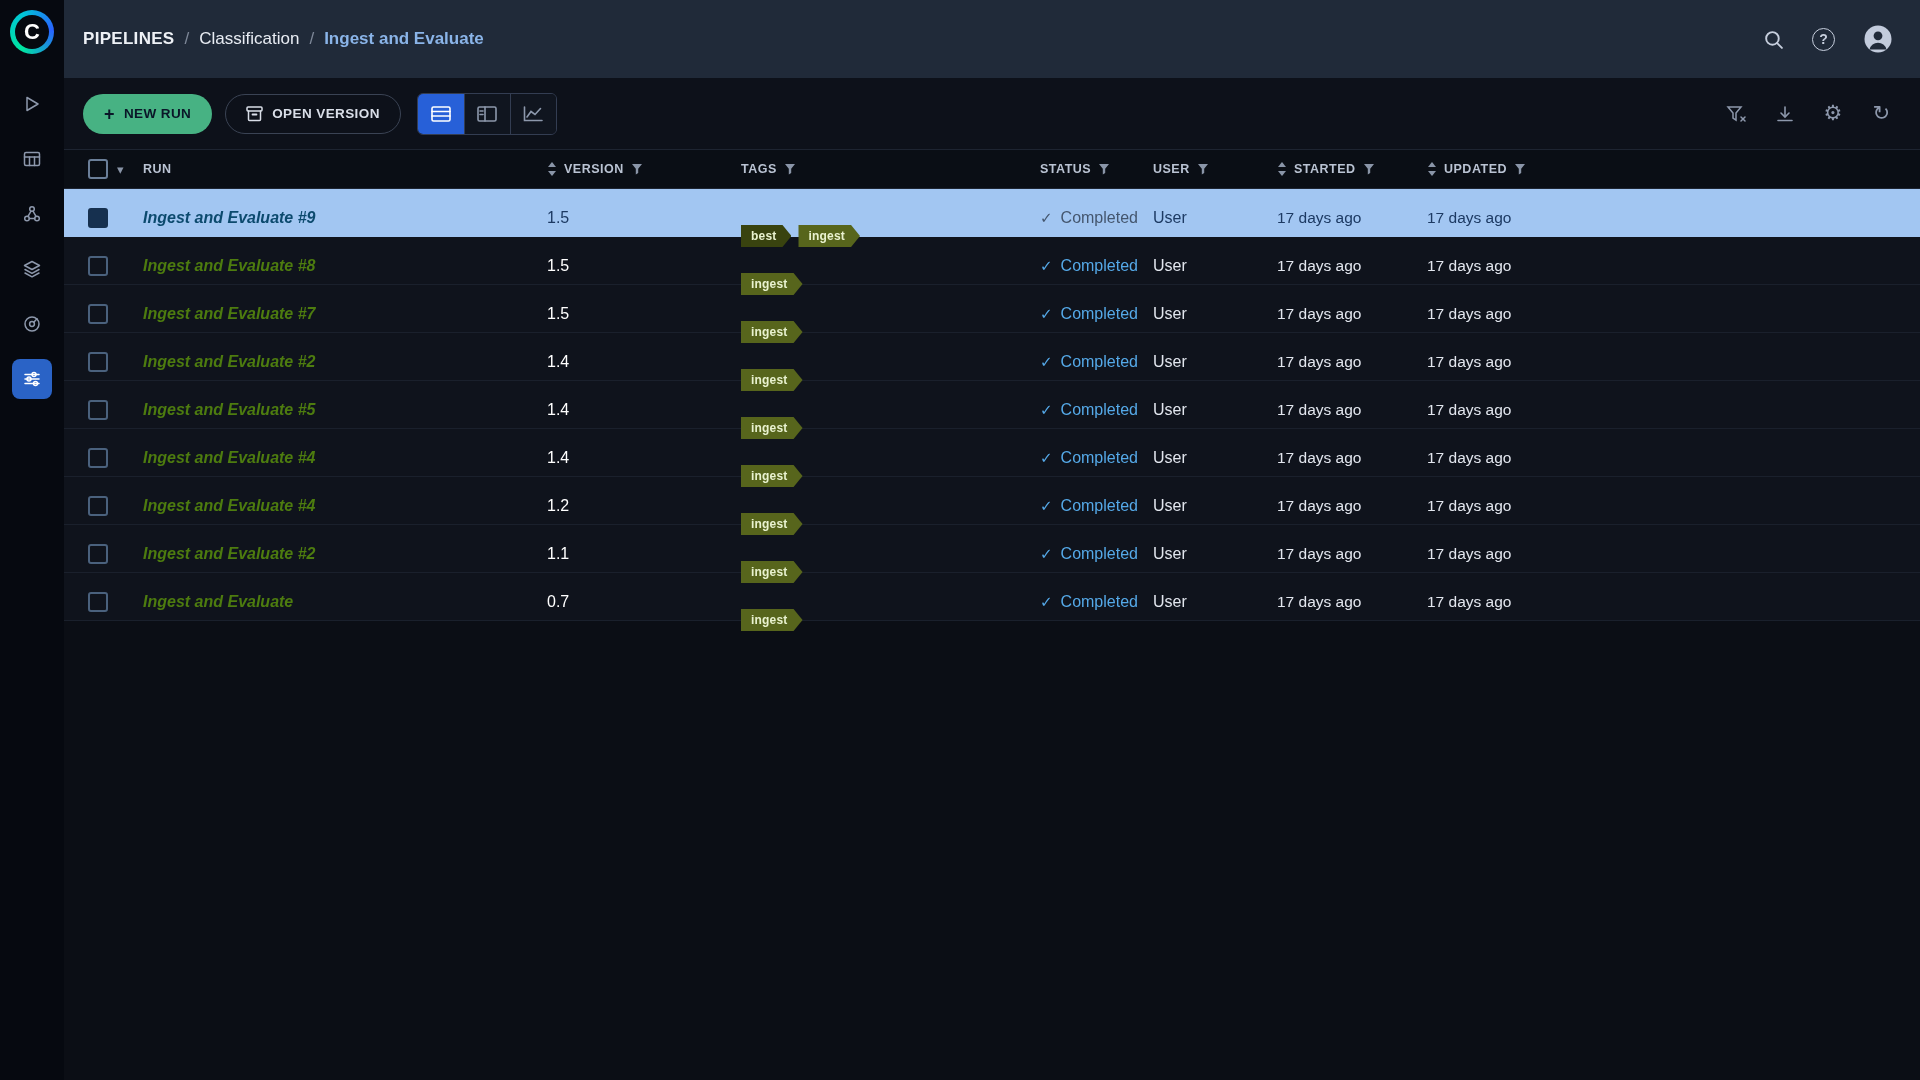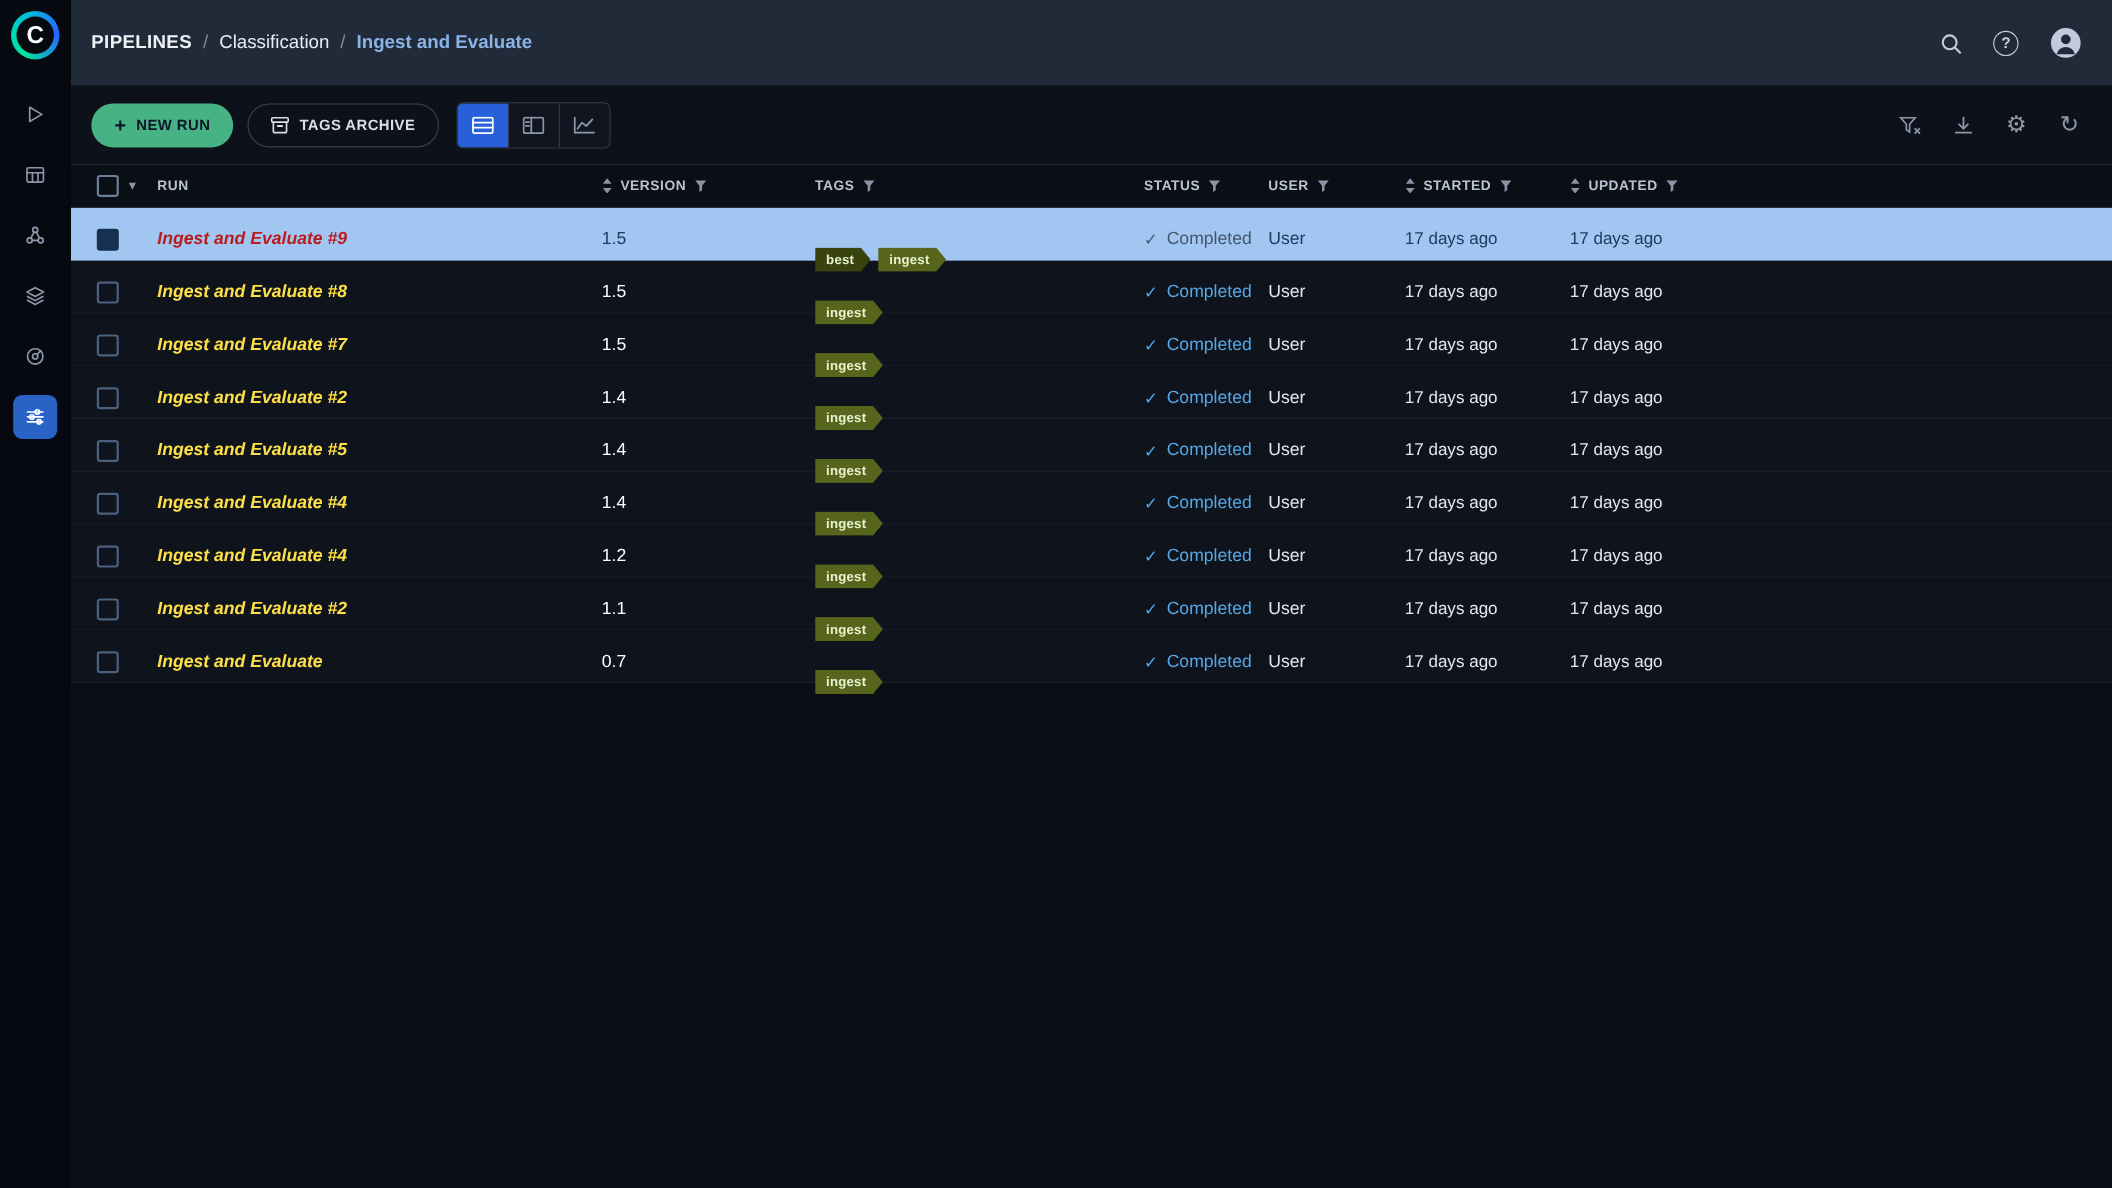--- a/index.html
+++ b/index.html
@@ -113,22 +113,22 @@
   .trow.selected { background: #a2c6f2; border-color: #a2c6f2; }
 
   .c-check { display: flex; padding-left: 24px; }
   .checkbox {
     width: 20px; height: 20px; border: 2px solid #4a617d; border-radius: 3px;
     background: transparent; display: inline-block; cursor: pointer;
   }
   .thead .checkbox { border-color: #6b7f99; }
   .checkbox.checked { background: #16304f; border-color: #16304f; }
 
-  .run-name { font-style: italic; font-weight: 700; color: #fde047; }
-  .trow.selected .run-name { color: #b91c1c; }
+  .run-name { font-style: italic; font-weight: 700; color: #4d7c0f; }
+  .trow.selected .run-name { color: #0c4a6e; }
   .c-version { color: #ffffff; }
   .c-tags { display: flex; align-items: flex-start; margin-top: 36px; }
   .tag {
     height: 22px; display: inline-flex; align-items: center;
     padding: 0 15px 0 10px; margin-right: 7px;
     font-size: 12px; font-weight: 700; color: #e9f2cf; letter-spacing: .2px;
     clip-path: polygon(0 0, calc(100% - 9px) 0, 100% 50%, calc(100% - 9px) 100%, 0 100%);
   }
   .c-status { display: flex; align-items: center; gap: 8px; color: #55a9e8; }
   .check-icon { font-size: 15px; font-family: "DejaVu Sans", sans-serif; }
@@ -230,21 +230,21 @@
     <button class="btn-new-run">
       <span class="plus-glyph">+</span>
       <span>NEW RUN</span>
     </button>
     <button class="btn-archive">
       <svg width="17" height="16" viewBox="0 0 17 16" fill="none" stroke="#d9dee8" stroke-width="1.5" stroke-linecap="round">
           <rect x="1" y="1" width="15" height="4" rx="1"></rect>
           <path d="M2.5 5v8.5a1 1 0 0 0 1 1h10a1 1 0 0 0 1-1V5"></path>
           <line x1="6.5" y1="8.5" x2="10.5" y2="8.5" stroke-width="1.8"></line>
         </svg>
-      <span>TAGS ARCHIVE</span>
+      <span>OPEN VERSION</span>
     </button>
     <div class="view-group">
       <button class="view-btn active">
         <svg width="20" height="16" viewBox="0 0 20 16">
             <rect x="1" y="1" width="18" height="14" rx="1.5"></rect>
             <line x1="1" y1="5.5" x2="19" y2="5.5"></line>
             <line x1="1" y1="10" x2="19" y2="10"></line>
           </svg>
       </button>
       <button class="view-btn">

